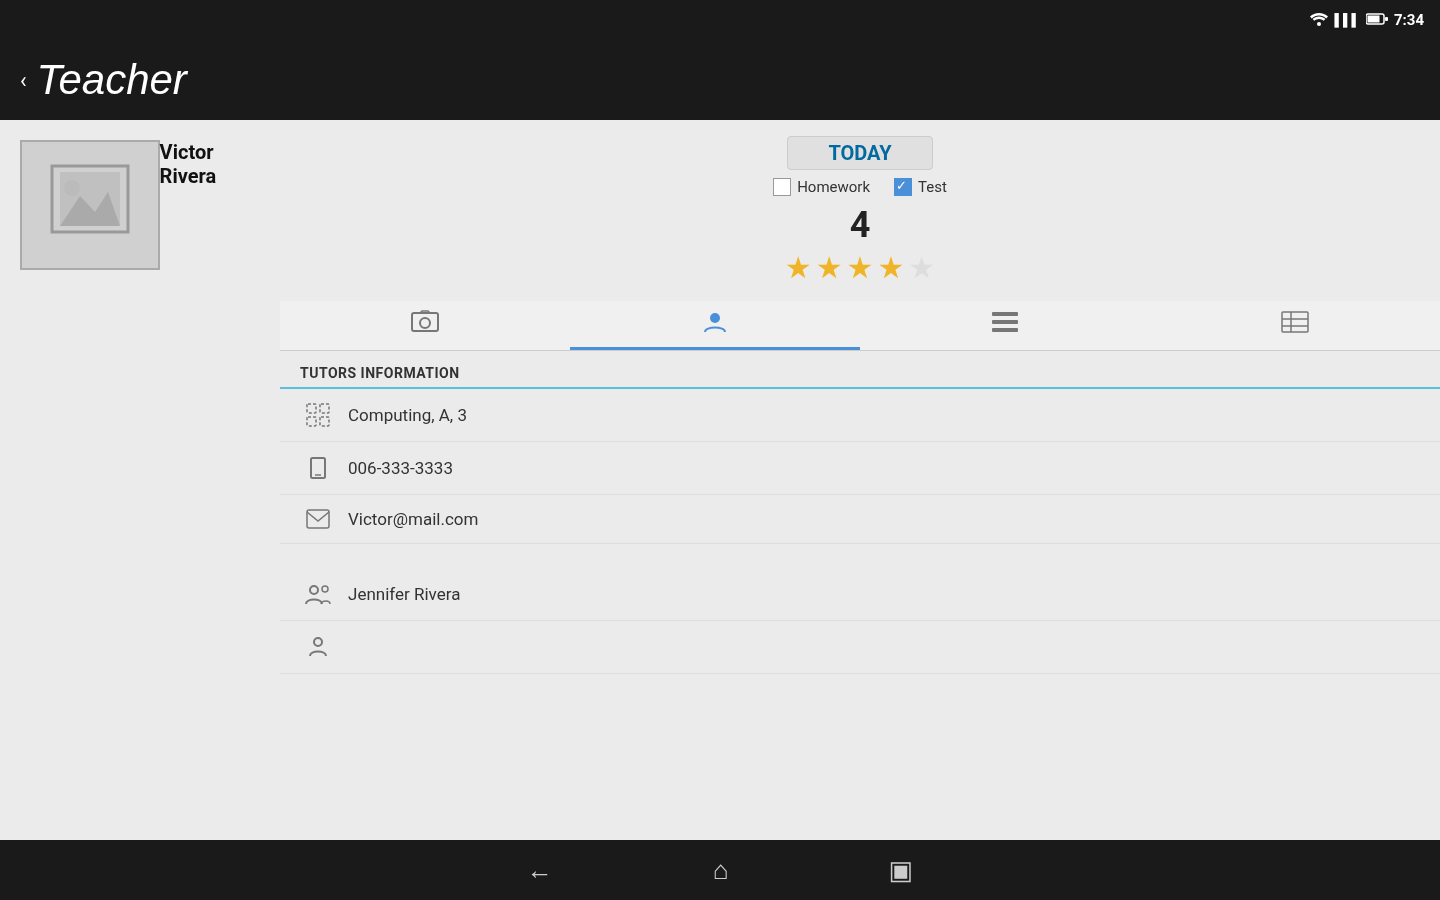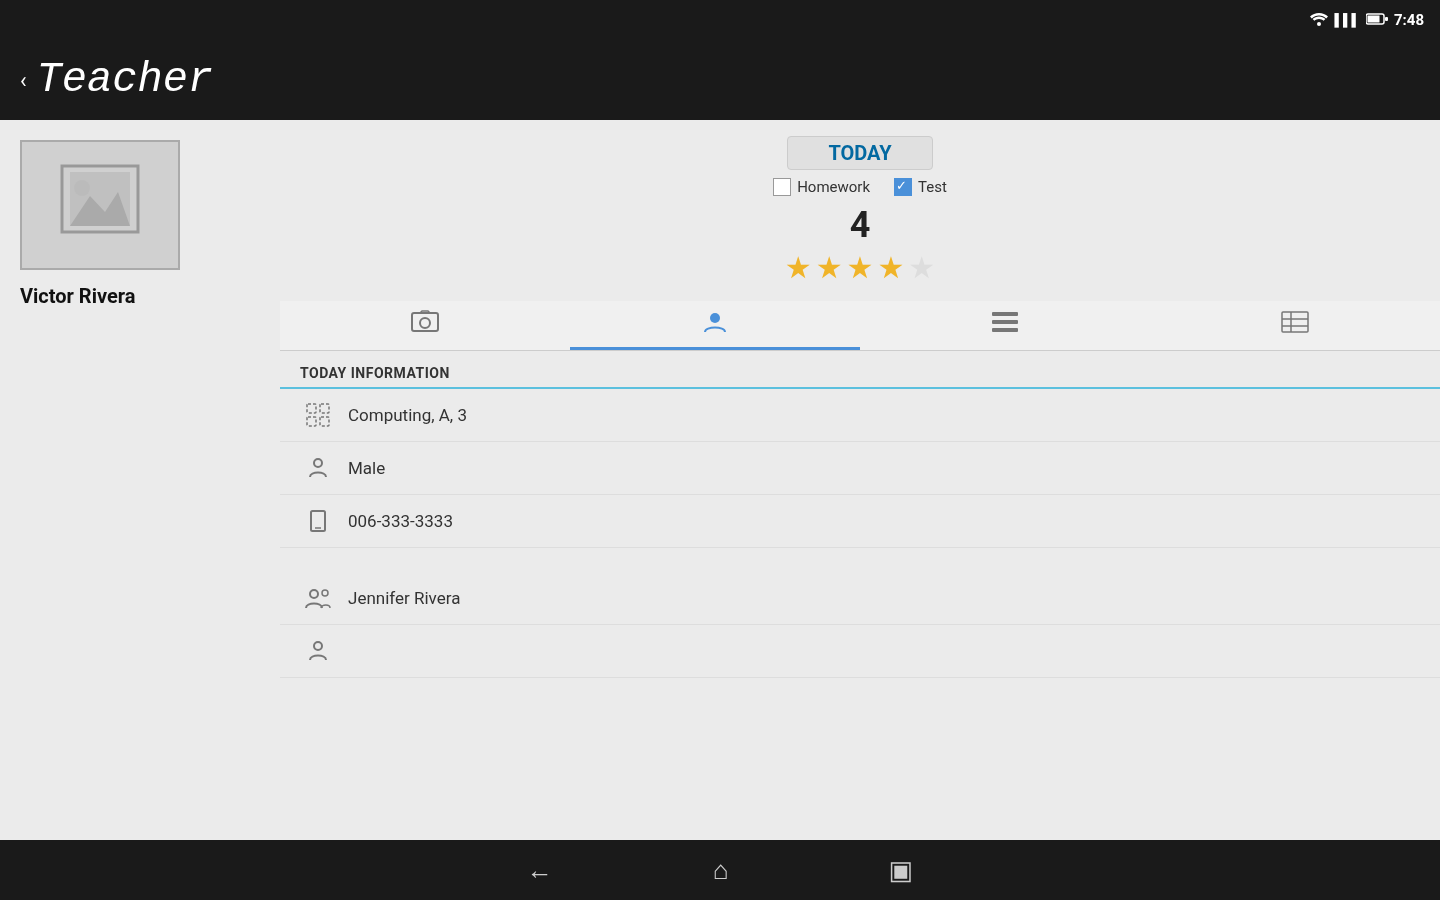--- a/index.html
+++ b/index.html
@@ -41,41 +41,41 @@
       padding-left: 20px;
     }
     .back-arrow {
       color: white;
       font-size: 22px;
       margin-right: 10px;
       cursor: pointer;
     }
     .app-title {
       color: white;
-      font-family: Liberation Mono, monospace;
+      font-family: Liberation Sans, sans-serif;
       font-size: 42px;
       font-style: italic;
       font-weight: normal;
     }
 
     
     .main-content {
       display: flex;
       height: calc(900px - 40px - 80px - 60px);
       background: #ebebeb;
     }
 
     
     .left-panel {
       width: 280px;
       min-width: 280px;
       padding: 20px;
       background: #ebebeb;
       display: flex;
-      flex-direction: column;
+      flex-direction: row;
       align-items: flex-start;
     }
     .student-photo {
       width: 160px;
       height: 130px;
       border: 2px solid #aaa;
       background: #d0d0d0;
       display: flex;
       align-items: center;
       justify-content: center;
@@ -267,21 +267,21 @@
       </svg>
     </span>
     <span style="color:white;font-size:12px;">▌▌▌</span>
     <span>
       <svg width="22" height="12" viewBox="0 0 22 12" fill="white">
         <rect x="0" y="1" width="18" height="10" rx="2" stroke="white" stroke-width="1.5" fill="none"></rect>
         <rect x="1.5" y="2.5" width="12" height="7" fill="white"></rect>
         <rect x="19" y="4" width="3" height="4" rx="1" fill="white"></rect>
       </svg>
     </span>
-    <span style="color:white;font-size:15px;font-weight:bold;">7:48</span>
+    <span style="color:white;font-size:15px;font-weight:bold;">7:34</span>
   </div>
 </div>
 
 <div class="app-header">
   <span class="back-arrow">‹</span>
   <span class="app-title">Teacher</span>
 </div>
 
 <div class="main-content">
 
@@ -360,54 +360,54 @@
             <line x1="1" y1="15" x2="27" y2="15" stroke="#777" stroke-width="1.5"></line>
             <line x1="10" y1="1" x2="10" y2="21" stroke="#777" stroke-width="1.5"></line>
           </svg>
         </span>
       </div>
     </div>
 
     <div class="content-area">
 
       <div class="info-section">
-        <div class="section-header">TODAY INFORMATION</div>
+        <div class="section-header">TUTORS INFORMATION</div>
 
         <div class="info-row">
           <div class="info-icon">
             <svg width="24" height="24" viewBox="0 0 24 24" fill="none">
               <rect x="1" y="1" width="9" height="9" rx="1" stroke="#777" stroke-width="1.5" stroke-dasharray="3,2" fill="none"></rect>
               <rect x="14" y="1" width="9" height="9" rx="1" stroke="#777" stroke-width="1.5" stroke-dasharray="3,2" fill="none"></rect>
               <rect x="1" y="14" width="9" height="9" rx="1" stroke="#777" stroke-width="1.5" stroke-dasharray="3,2" fill="none"></rect>
               <rect x="14" y="14" width="9" height="9" rx="1" stroke="#777" stroke-width="1.5" stroke-dasharray="3,2" fill="none"></rect>
             </svg>
           </div>
           <span class="info-text">Computing, A, 3</span>
         </div>
 
-        <div class="info-row">
-          <div class="info-icon">
-            <svg width="24" height="24" viewBox="0 0 24 24" fill="none">
-              <circle cx="12" cy="7" r="4" stroke="#777" stroke-width="2" fill="none"></circle>
-              <path d="M4 21 C4 15 20 15 20 21" stroke="#777" stroke-width="2" fill="none"></path>
-            </svg>
-          </div>
-          <span class="info-text">Male</span>
-        </div>
 
         <div class="info-row">
           <div class="info-icon">
             <svg width="24" height="24" viewBox="0 0 24 24" fill="none">
               <path d="M6.5 2h11a1.5 1.5 0 0 1 1.5 1.5v17A1.5 1.5 0 0 1 17.5 22h-11A1.5 1.5 0 0 1 5 20.5v-17A1.5 1.5 0 0 1 6.5 2z" stroke="#777" stroke-width="2" fill="none"></path>
               <line x1="9" y1="19" x2="15" y2="19" stroke="#777" stroke-width="1.5"></line>
             </svg>
           </div>
           <span class="info-text">006-333-3333</span>
         </div>
 
+        <div class="info-row">
+          <div class="info-icon">
+            <svg width="24" height="20" viewBox="0 0 24 20" fill="none">
+              <rect x="1" y="1" width="22" height="18" rx="2" stroke="#777" stroke-width="1.5" fill="none"></rect>
+              <polyline points="1,3 12,12 23,3" stroke="#777" stroke-width="1.5" fill="none"></polyline>
+            </svg>
+          </div>
+          <span class="info-text">Victor@mail.com</span>
+        </div>
       </div>
 
       <div class="info-section">
 
         <div class="info-row">
           <div class="info-icon">
             <svg width="28" height="24" viewBox="0 0 28 24" fill="none">
               <circle cx="10" cy="8" r="4" stroke="#777" stroke-width="2" fill="none"></circle>
               <path d="M2 22 C2 16 18 16 18 22" stroke="#777" stroke-width="2" fill="none"></path>
               <circle cx="21" cy="7" r="3" stroke="#777" stroke-width="1.5" fill="none"></circle>

